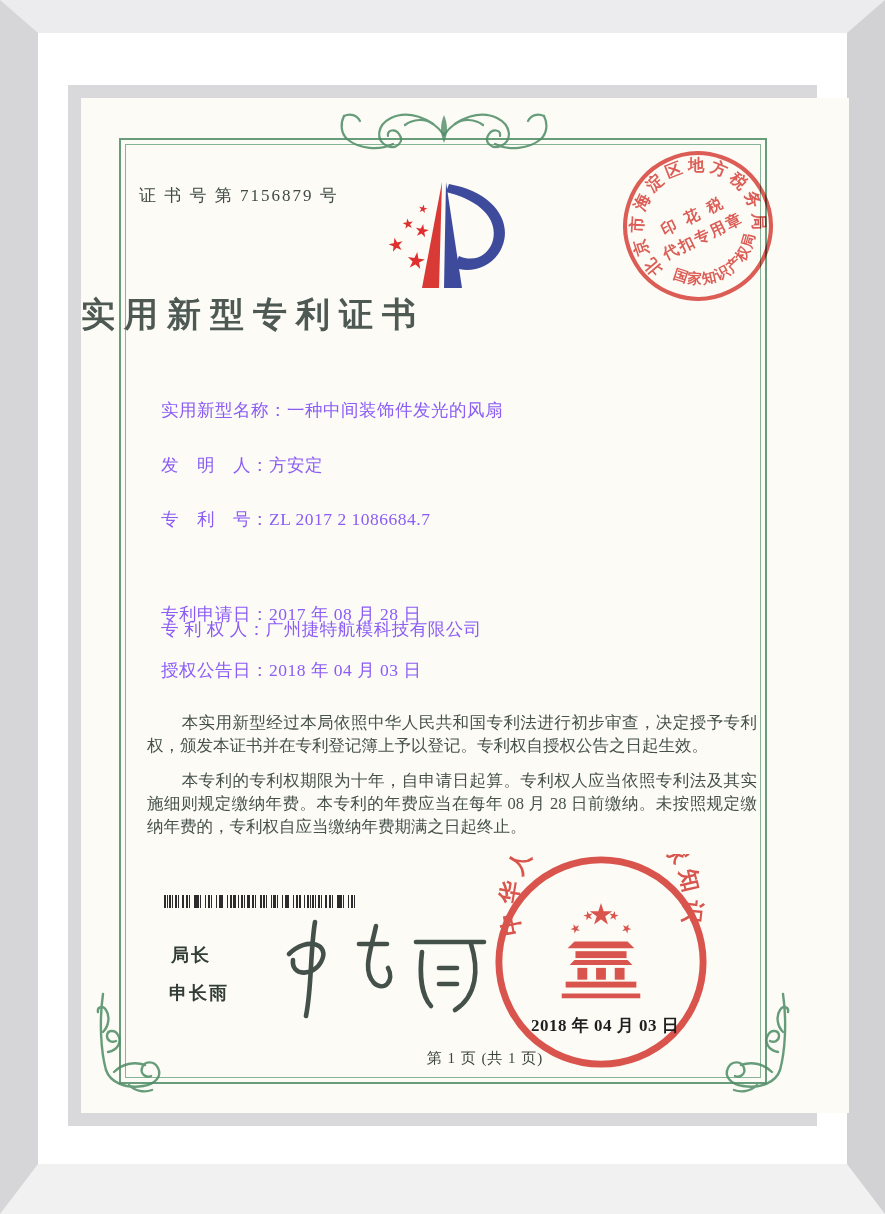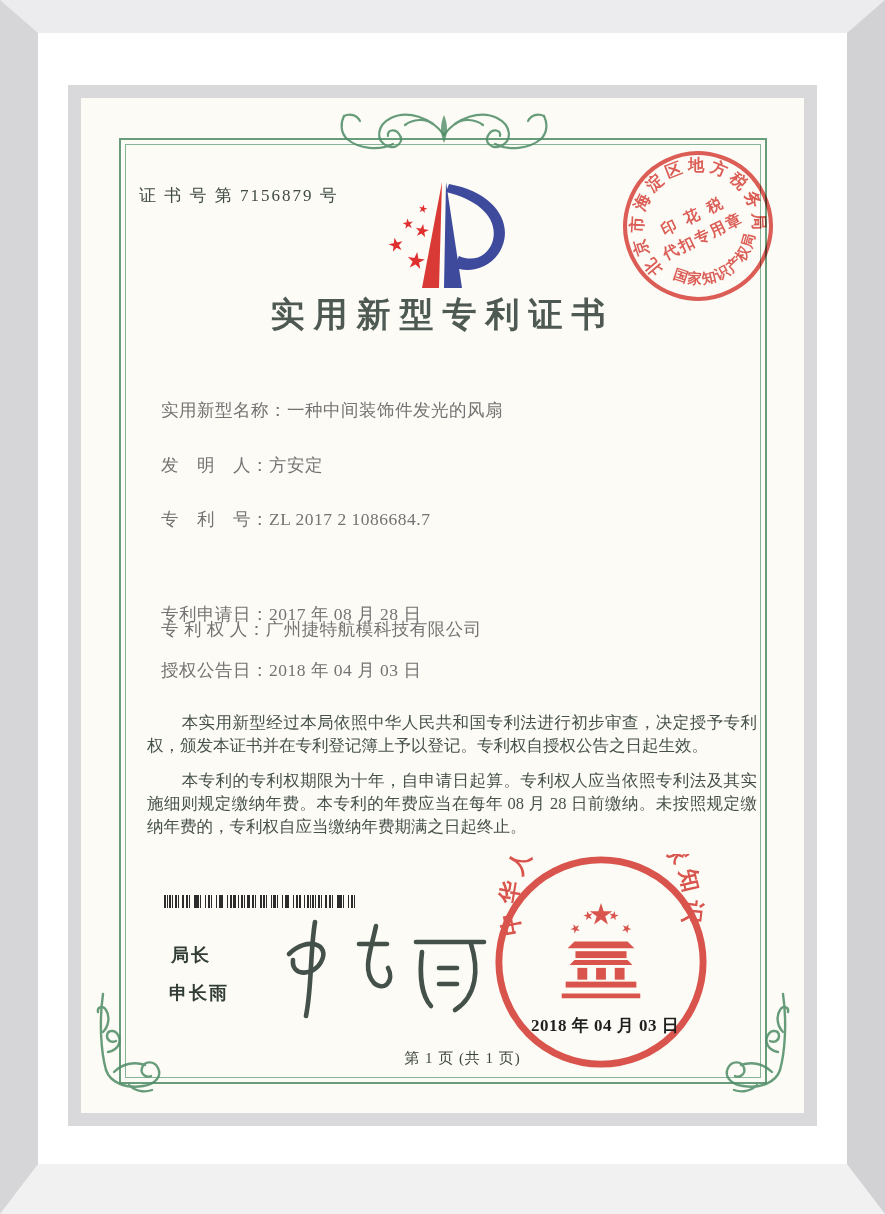--- a/index.html
+++ b/index.html
@@ -9,38 +9,38 @@
     font-family:"Liberation Serif", serif;
   }
   .frame{
     box-sizing:border-box;width:885px;height:1214px;
     border-style:solid;border-width:33px 38px 50px 38px;
     border-color:#ececee #d2d2d4 #f1f1f2 #d6d6d8;
     background:#ffffff;
   }
   .mat{box-sizing:border-box;width:100%;height:100%;padding:52px 30px 38px 30px;background:#ffffff;}
   .opening{box-sizing:border-box;width:100%;height:100%;border:13px solid #d9d9db;background:#fcfbf5;}
-  .paper{position:relative;width:100%;height:100%;background:#fcfbf5;}
+  .paper{position:relative;width:100%;height:100%;background:#fcfbf5;padding-left:45px;}
 
   .abs{position:absolute;}
 
   
   .gb-outer{left:38px;top:40px;width:648px;height:946px;border:2px solid #4e8c66;box-sizing:border-box;opacity:.85;}
   .gb-inner{left:44px;top:46px;width:636px;height:934px;border:1px solid #66a27e;box-sizing:border-box;opacity:.8;}
 
   .cert-no{left:58px;top:86px;font-size:17px;letter-spacing:2px;color:#3f4a45;}
 
   .logo{left:280px;top:78px;width:165px;height:120px;}
 
   .tax-seal{left:535px;top:46px;width:164px;height:164px;transform:rotate(-26deg);opacity:.85;mix-blend-mode:multiply;}
 
-  .title{left:0;top:194px;width:100%;text-align:center;font-size:34px;font-weight:bold;
+  .title{left:0;top:194px;width:100%;text-align:left;font-size:34px;font-weight:bold;
          letter-spacing:9px;color:#4e5954;}
 
-  .field{left:80px;font-size:17.5px;color:#737373;letter-spacing:.5px;white-space:pre;}
+  .field{left:80px;font-size:17.5px;color:#8b5cf6;letter-spacing:.5px;white-space:pre;}
   .f0{top:300px;} .f1{top:355px;} .f2{top:409px;} .f3{top:464px;margin-top:40px;} .f4{top:519px;} .f5{top:560px;text-align:center;}
 
   .body-text{left:54px;top:601px;width:634px;font-size:16.5px;line-height:23px;
              color:#46514b;text-align:justify;}
   .body-text p{margin:12px;text-indent:2.1em;}
 
   .barcode{left:83px;top:797px;width:192px;height:13px;
     background:
       repeating-linear-gradient(90deg,#2c2c2c 0 2px,transparent 2px 3px,#2c2c2c 3px 4px,transparent 4px 8px,#2c2c2c 8px 9px,transparent 9px 11px),
       repeating-linear-gradient(90deg,transparent 0 5px,#2c2c2c 5px 7px,transparent 7px 13px);

